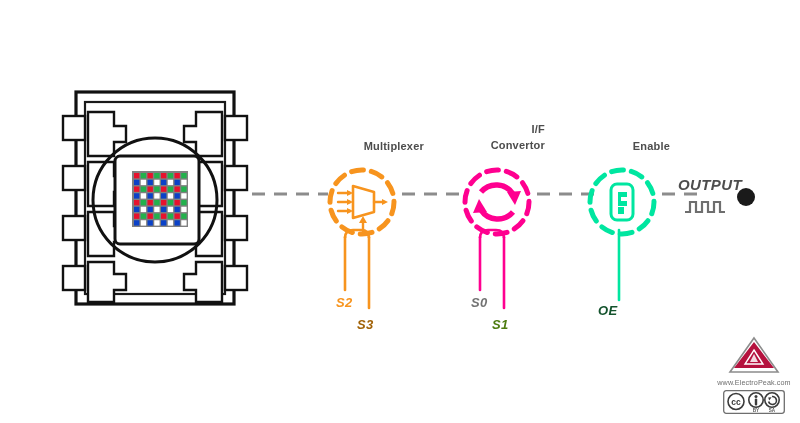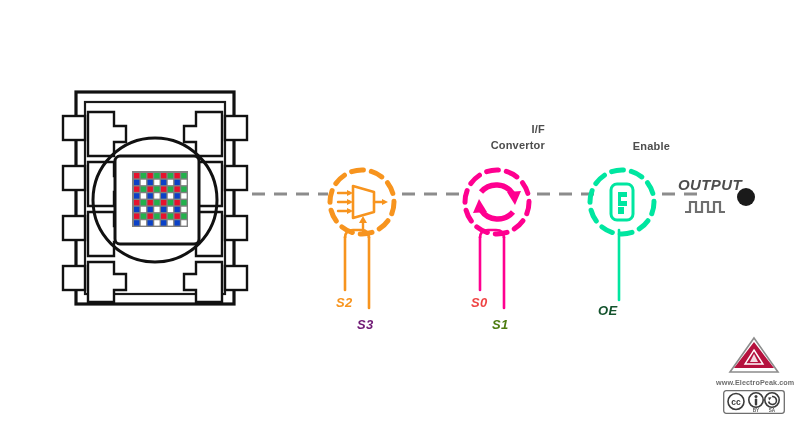--- a/index.html
+++ b/index.html
@@ -28,21 +28,20 @@
     position:absolute;font-weight:bold;font-style:italic;
     font-size:15px;color:#4d4d4d;letter-spacing:.4px;
     font-family:"Liberation Sans","DejaVu Sans",sans-serif;
     text-align:right;
   }
 
   .site-url{
     position:absolute;font-size:7.2px;color:#6e6e6e;
     letter-spacing:.1px;font-family:"Liberation Sans","DejaVu Sans",sans-serif;
     white-space:nowrap;
-    font-weight:bold;
   }
   .cc-txt{font-family:"Liberation Sans","DejaVu Sans",sans-serif;}
 </style>
 </head>
 <body>
 
 <div class="stage">
 
   
   <svg class="abs" style="left:58px;top:78px;" width="200" height="240" viewBox="0 0 200 240">
@@ -160,20 +159,21 @@
 
   <svg class="abs" style="left:535px;top:190px;" width="62" height="8" viewBox="0 0 62 8">
     <line x1="2" y1="4" x2="60" y2="4" stroke="#8c8c8c" stroke-width="3.2" stroke-dasharray="13 9"></line>
   </svg>
 
   <svg class="abs" style="left:660px;top:190px;" width="42" height="8" viewBox="0 0 42 8">
     <line x1="2" y1="4" x2="40" y2="4" stroke="#8c8c8c" stroke-width="3.2" stroke-dasharray="13 9"></line>
   </svg>
 
   
+  <div class="blk-label" style="left:296px;top:138px;width:128px;">Multiplexer</div>
 
   <svg class="abs" style="left:322px;top:162px;" width="80" height="80" viewBox="0 0 80 80">
 
     <circle cx="40" cy="40" r="32" fill="none" stroke="#F7941E" stroke-width="5" stroke-dasharray="12 8" stroke-linecap="round"></circle>
 
     <path d="M31 24 L52 30 L52 50 L31 56 Z" fill="none" stroke="#F7941E" stroke-width="2.6" stroke-linejoin="round"></path>
 
     <g stroke="#F7941E" stroke-width="2.4" fill="none" stroke-linecap="round">
       <line x1="16" y1="31" x2="28" y2="31"></line>
       <line x1="16" y1="40" x2="28" y2="40"></line>
@@ -193,21 +193,21 @@
   </svg>
 
   
   <svg class="abs" style="left:340px;top:228px;" width="34" height="82" viewBox="0 0 34 82">
     <path d="M5 10 Q5 2 13 2 L21 2 Q29 2 29 10" fill="none" stroke="#F7941E" stroke-width="2.6"></path>
     <line x1="5" y1="9" x2="5" y2="62" stroke="#F7941E" stroke-width="2.6" stroke-linecap="round"></line>
     <line x1="29" y1="9" x2="29" y2="80" stroke="#F7941E" stroke-width="2.6" stroke-linecap="round"></line>
   </svg>
 
   <div class="pin-label" style="left:336px;top:296px;color:#F7941E;text-align:center;">S2</div>
-  <div class="pin-label" style="left:357px;top:318px;color:#701a75;">S3</div>
+  <div class="pin-label" style="left:357px;top:318px;color:#a16207;">S3</div>
 
   
   <div class="blk-label" style="left:435px;top:121px;width:110px;">I/F
 Convertor</div>
 
   <svg class="abs" style="left:457px;top:162px;" width="80" height="80" viewBox="0 0 80 80">
     <circle cx="40" cy="40" r="32" fill="none" stroke="#FF0090" stroke-width="5" stroke-dasharray="12 8" stroke-linecap="round"></circle>
 
     <path d="M24 30 A20 20 0 0 1 56 32" fill="none" stroke="#FF0090" stroke-width="5.5" stroke-linecap="butt"></path>
     <polygon points="58,43 50,30 64,29" fill="#FF0090"></polygon>
@@ -215,21 +215,21 @@
     <path d="M56 50 A20 20 0 0 1 24 48" fill="none" stroke="#FF0090" stroke-width="5.5" stroke-linecap="butt"></path>
     <polygon points="22,37 30,50 16,51" fill="#FF0090"></polygon>
   </svg>
 
   <svg class="abs" style="left:475px;top:228px;" width="34" height="82" viewBox="0 0 34 82">
     <path d="M5 10 Q5 2 13 2 L21 2 Q29 2 29 10" fill="none" stroke="#FF0090" stroke-width="2.6"></path>
     <line x1="5" y1="9" x2="5" y2="62" stroke="#FF0090" stroke-width="2.6" stroke-linecap="round"></line>
     <line x1="29" y1="9" x2="29" y2="80" stroke="#FF0090" stroke-width="2.6" stroke-linecap="round"></line>
   </svg>
 
-  <div class="pin-label" style="left:471px;top:296px;color:#ef4444;">S0</div>
+  <div class="pin-label" style="left:471px;top:296px;color:#737373;">S0</div>
   <div class="pin-label" style="left:492px;top:318px;color:#4d7c0f;">S1</div>
 
   
   <div class="blk-label" style="left:560px;top:138px;width:110px;">Enable</div>
 
   <svg class="abs" style="left:582px;top:162px;" width="80" height="80" viewBox="0 0 80 80">
     <circle cx="40" cy="40" r="32" fill="none" stroke="#00E6A0" stroke-width="5" stroke-dasharray="12 8" stroke-linecap="round"></circle>
     <rect x="29" y="22" width="22" height="36" rx="6" fill="none" stroke="#00E6A0" stroke-width="3"></rect>
     <path d="M36 30 h9 v5 h-6 v4 h6 v5 h-9 z" fill="#00E6A0"></path>
     <rect x="36" y="45" width="6" height="7" fill="#00E6A0"></rect>

